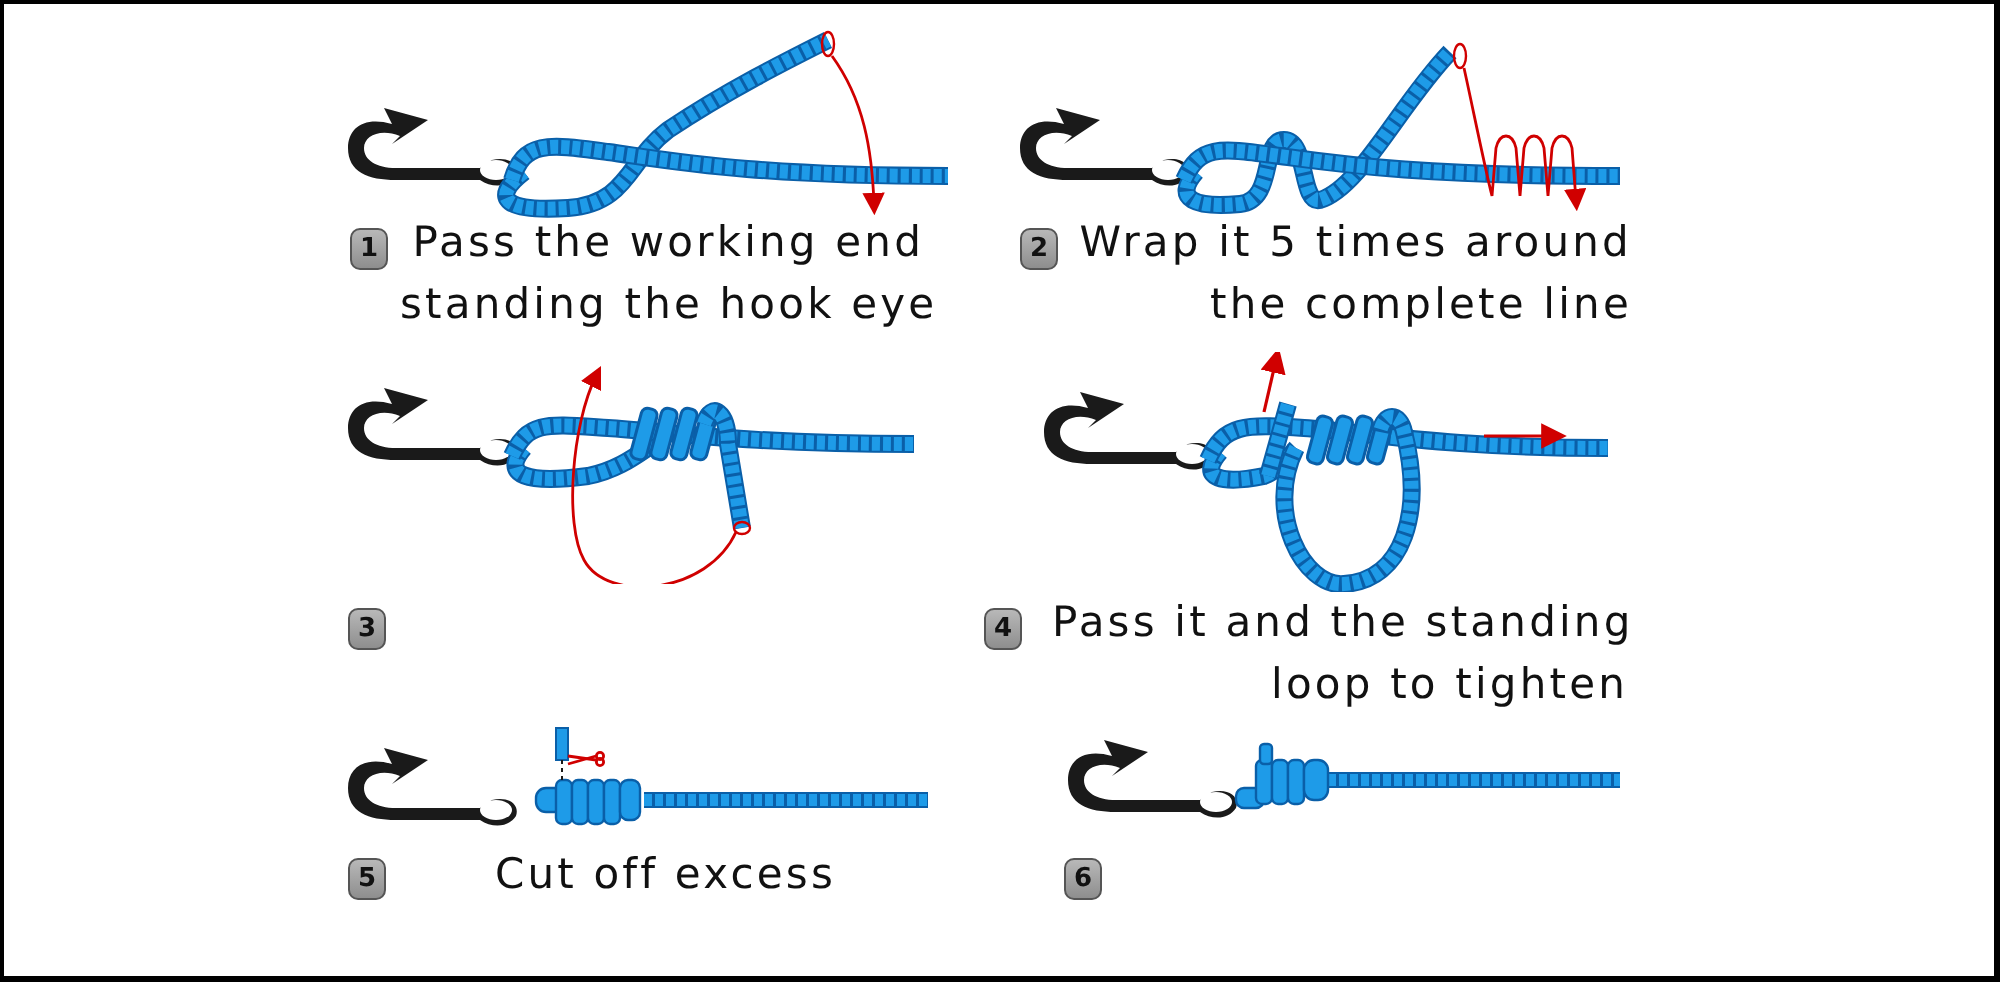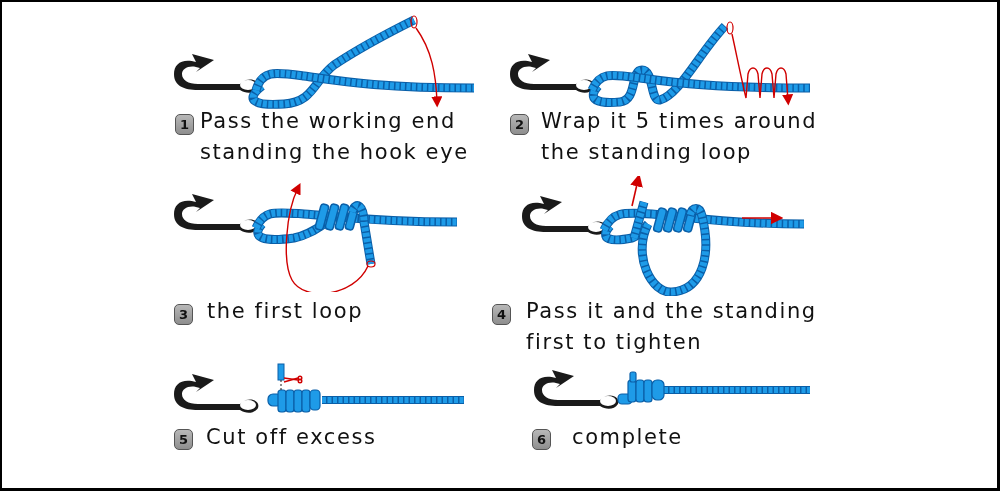--- a/index.html
+++ b/index.html
@@ -7,21 +7,21 @@
   .frame {
     position: absolute; left: 0; top: 0; width: 1000px; height: 491px;
     box-sizing: border-box; border-style: solid; border-color: #000;
     border-width: 2px 3px 3px 2px; background: #fff;
   }
   .step { position: absolute; }
   .illus { position: absolute; }
   .caption {
     position: absolute; font-family: "DejaVu Sans", sans-serif;
     font-size: 21px; letter-spacing: 1.6px; color: #111; line-height: 31px;
-    text-align: left; white-space: nowrap;
+    text-align: right; white-space: nowrap;
   }
   .badge {
     position: absolute; width: 17px; height: 19px; border: 1px solid #555;
     border-radius: 5px; background: linear-gradient(#b8b8b8, #8e8e8e);
     font-family: "DejaVu Sans", sans-serif; font-weight: bold; font-size: 13px;
     color: #111; text-align: center; line-height: 19px;
   }
   .cap-line { display: block; }
 </style>
 </head>
@@ -66,23 +66,23 @@
     <svg class="illus" style="left:508px;top:10px" width="310" height="100" viewBox="0 0 310 100">
       <use href="#hook" x="0" y="36"></use>
       <path d="M 88,74 C 76,88 88,92 110,90 C 128,88 120,58 132,58 C 144,58 140,90 150,88 C 170,82 190,40 215,14" fill="none" stroke="#0a5fa8" stroke-width="9"></path>
       <path d="M 88,74 C 76,88 88,92 110,90 C 128,88 120,58 132,58 C 144,58 140,90 150,88 C 170,82 190,40 215,14" fill="none" stroke="#1e9be8" stroke-width="7" stroke-dasharray="4 1.5"></path>
       <path d="M 82,78 C 90,60 100,62 130,66 C 160,70 200,76 300,76" fill="none" stroke="#0a5fa8" stroke-width="9"></path>
       <path d="M 82,78 C 90,60 100,62 130,66 C 160,70 200,76 300,76" fill="none" stroke="#1e9be8" stroke-width="7" stroke-dasharray="4 1.5"></path>
       <ellipse cx="220" cy="16" rx="3" ry="6" fill="none" stroke="#d00000" stroke-width="1.2"></ellipse>
       <path d="M 222,22 C 226,40 232,70 236,86 L 238,62 C 240,54 246,54 248,62 L 250,86 L 252,62 C 254,54 260,54 262,62 L 264,86 L 266,62 C 268,54 274,54 276,62 L 278,88" fill="none" stroke="#d00000" stroke-width="1.4" marker-end="url(#arrowhead)"></path>
     </svg>
     <div class="badge" style="left:508px;top:112px">2</div>
-    <div class="caption" style="left:539px;top:104px;width:286px">
+    <div class="caption" style="left:528px;top:104px;width:286px">
       <span class="cap-line">Wrap it 5 times around</span>
-      <span class="cap-line">the standing loop</span>
+      <span class="cap-line">the complete line</span>
     </div>
   </div>
 
   <div class="step">
     <svg class="illus" style="left:172px;top:180px" width="310" height="110" viewBox="0 0 310 110">
       <use href="#hook" x="0" y="6"></use>
       <path d="M 88,42 C 76,56 90,60 120,56 C 140,52 150,40 160,36" fill="none" stroke="#0a5fa8" stroke-width="9"></path>
       <path d="M 88,42 C 76,56 90,60 120,56 C 140,52 150,40 160,36" fill="none" stroke="#1e9be8" stroke-width="7" stroke-dasharray="4 1.5"></path>
       <path d="M 82,46 C 90,28 100,30 130,32 C 160,34 200,40 283,40" fill="none" stroke="#0a5fa8" stroke-width="9"></path>
       <path d="M 82,46 C 90,28 100,30 130,32 C 160,34 200,40 283,40" fill="none" stroke="#1e9be8" stroke-width="7" stroke-dasharray="4 1.5"></path>
@@ -92,21 +92,20 @@
         <rect x="164" y="22" width="8" height="26" rx="3" transform="rotate(15 168 35)"></rect>
         <rect x="174" y="22" width="8" height="26" rx="3" transform="rotate(15 178 35)"></rect>
       </g>
       <path d="M 178,30 C 182,18 190,24 190,40 L 197,82" fill="none" stroke="#0a5fa8" stroke-width="9"></path>
       <path d="M 178,30 C 182,18 190,24 190,40 L 197,82" fill="none" stroke="#1e9be8" stroke-width="7" stroke-dasharray="4 1.5"></path>
       <ellipse cx="197" cy="82" rx="4" ry="3" fill="none" stroke="#d00000" stroke-width="1.2"></ellipse>
       <path d="M 194,84 C 180,115 130,120 118,98 C 108,80 112,30 124,6" fill="none" stroke="#d00000" stroke-width="1.4" marker-end="url(#arrowhead)"></path>
     </svg>
     <div class="badge" style="left:172px;top:302px">3</div>
     <div class="caption" style="left:205px;top:294px;width:190px">
-      <span class="cap-line">the first loop</span>
     </div>
   </div>
 
   <div class="step">
     <svg class="illus" style="left:520px;top:174px" width="300" height="120" viewBox="0 0 300 120">
       <use href="#hook" x="0" y="14"></use>
       <path d="M 88,50 C 76,64 90,66 110,62 C 120,58 124,50 126,48" fill="none" stroke="#0a5fa8" stroke-width="9"></path>
       <path d="M 88,50 C 76,64 90,66 110,62 C 120,58 124,50 126,48" fill="none" stroke="#1e9be8" stroke-width="7" stroke-dasharray="4 1.5"></path>
       <path d="M 82,54 C 90,36 100,36 130,38 C 160,40 200,48 282,48" fill="none" stroke="#0a5fa8" stroke-width="9"></path>
       <path d="M 82,54 C 90,36 100,36 130,38 C 160,40 200,48 282,48" fill="none" stroke="#1e9be8" stroke-width="7" stroke-dasharray="4 1.5"></path>
@@ -119,21 +118,21 @@
       <path d="M 126,48 C 110,80 130,118 150,116 C 180,114 190,80 180,40 C 178,30 170,30 168,40" fill="none" stroke="#0a5fa8" stroke-width="9"></path>
       <path d="M 126,48 C 110,80 130,118 150,116 C 180,114 190,80 180,40 C 178,30 170,30 168,40" fill="none" stroke="#1e9be8" stroke-width="7" stroke-dasharray="4 1.5"></path>
       <path d="M 112,62 L 122,26" fill="none" stroke="#0a5fa8" stroke-width="9"></path>
       <path d="M 112,62 L 122,26" fill="none" stroke="#1e9be8" stroke-width="7" stroke-dasharray="4 1.5"></path>
       <path d="M 110,30 L 116,4" fill="none" stroke="#d00000" stroke-width="1.6" marker-end="url(#arrowhead)"></path>
       <path d="M 220,42 L 255,42" fill="none" stroke="#d00000" stroke-width="1.6" marker-end="url(#arrowhead)"></path>
     </svg>
     <div class="badge" style="left:490px;top:302px">4</div>
     <div class="caption" style="left:524px;top:294px;width:288px">
       <span class="cap-line">Pass it and the standing</span>
-      <span class="cap-line">first to tighten</span>
+      <span class="cap-line">loop to tighten</span>
     </div>
   </div>
 
   <div class="step">
     <svg class="illus" style="left:172px;top:358px" width="310" height="60" viewBox="0 0 310 60">
       <use href="#hook" x="0" y="8"></use>
       <path d="M 148,40 L 290,40" fill="none" stroke="#0a5fa8" stroke-width="8"></path>
       <path d="M 148,40 L 290,40" fill="none" stroke="#1e9be8" stroke-width="6" stroke-dasharray="4 1.5"></path>
       <g fill="#1e9be8" stroke="#0a5fa8" stroke-width="1.2">
         <rect x="94" y="34" width="14" height="12" rx="5"></rect>
@@ -146,38 +145,37 @@
       <rect x="104" y="4" width="6" height="16" fill="#1e9be8" stroke="#0a5fa8" stroke-width="1"></rect>
       <line x1="107" y1="20" x2="107" y2="30" stroke="#1a1a1a" stroke-width="1" stroke-dasharray="2 2"></line>
       <g stroke="#d00000" fill="none" stroke-width="1.4">
         <line x1="110" y1="18" x2="124" y2="20"></line>
         <line x1="110" y1="22" x2="124" y2="18"></line>
         <circle cx="126" cy="18" r="1.8"></circle>
         <circle cx="126" cy="21" r="1.8"></circle>
       </g>
     </svg>
     <div class="badge" style="left:172px;top:427px">5</div>
-    <div class="caption" style="left:204px;top:420px;width:190px">
+    <div class="caption" style="left:226px;top:420px;width:190px">
       <span class="cap-line">Cut off excess</span>
     </div>
   </div>
 
   <div class="step">
     <svg class="illus" style="left:532px;top:362px" width="290" height="50" viewBox="0 0 290 50">
       <use href="#hook" x="0" y="0"></use>
       <path d="M 130,26 L 276,26" fill="none" stroke="#0a5fa8" stroke-width="8"></path>
       <path d="M 130,26 L 276,26" fill="none" stroke="#1e9be8" stroke-width="6" stroke-dasharray="4 1.5"></path>
       <g fill="#1e9be8" stroke="#0a5fa8" stroke-width="1.2">
         <rect x="84" y="30" width="14" height="10" rx="4"></rect>
         <rect x="94" y="16" width="8" height="22" rx="3"></rect>
         <rect x="102" y="16" width="8" height="22" rx="3"></rect>
         <rect x="110" y="16" width="8" height="22" rx="3"></rect>
         <rect x="118" y="16" width="12" height="20" rx="5"></rect>
         <rect x="96" y="8" width="6" height="10" rx="2"></rect>
       </g>
     </svg>
     <div class="badge" style="left:530px;top:427px">6</div>
     <div class="caption" style="left:570px;top:420px;width:152px">
-      <span class="cap-line">complete</span>
     </div>
   </div>
 
 </div>
 
 </body></html>

